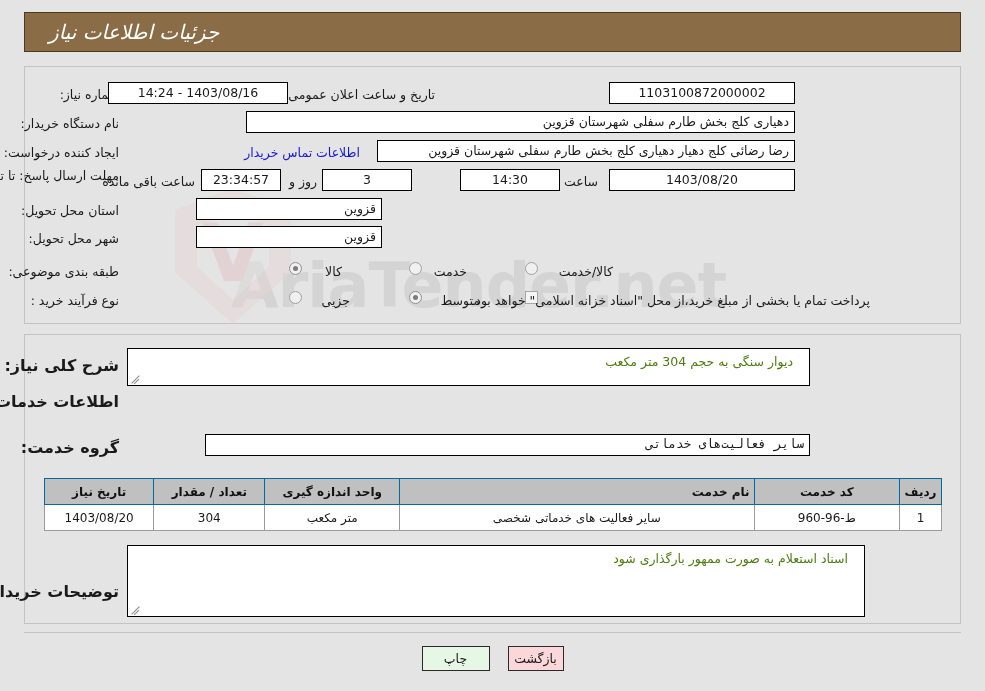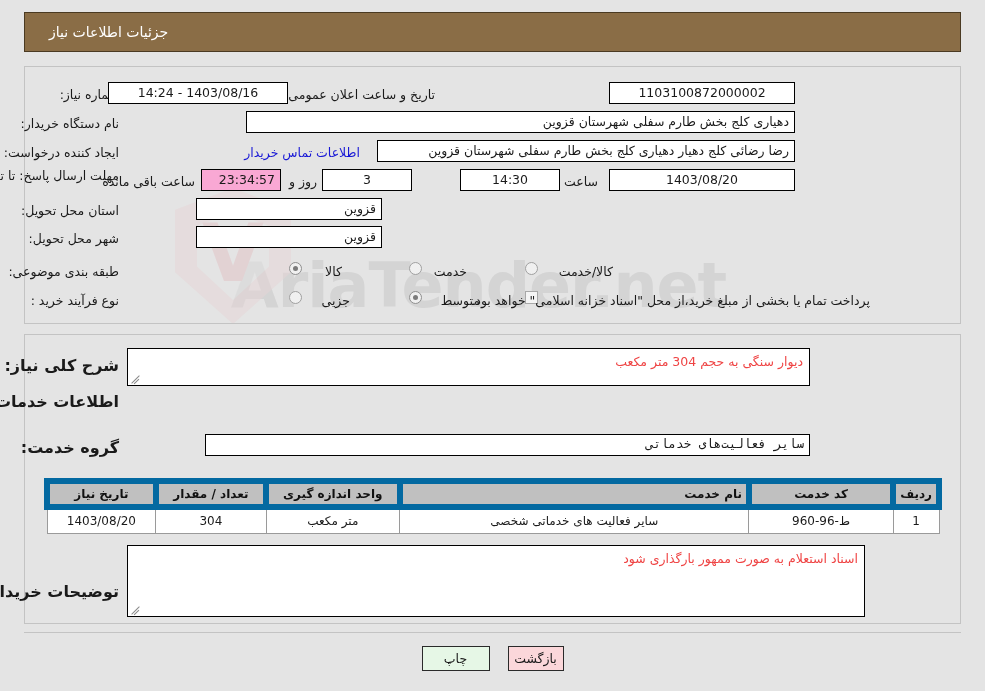--- a/index.html
+++ b/index.html
@@ -79,21 +79,22 @@
     display: flex;
     align-items: center;
     justify-content: flex-start;
     padding-right: 0;
     z-index: 3;
   }
   .header-title {
     margin-right: auto;
     padding-left: 24px;
     color: #ffffff;
-    font-size: 14px;
+    font-size: 20px;
+    font-style: italic;
   }
 
   
   .panel {
     position: absolute;
     background: transparent;
     border: 1px solid #c3c3c3;
     z-index: 2;
   }
   #panel-top    { left: 24px; top: 66px;  width: 937px; height: 258px; }
@@ -118,21 +119,21 @@
     line-height: 20px;
     height: 22px;
     padding: 0 5px;
     text-align: center;
     white-space: nowrap;
     overflow: hidden;
     z-index: 4;
     font-family: "DejaVu Sans", "Liberation Sans", sans-serif;
   }
   .fld.rtl-text { text-align: right; }
-  .fld.cream { background: #f9a8d4; text-align: right; }
+  .fld.cream { background: #ffffff; }
 
   .lbl {
     position: absolute;
     font-size: 12.5px;
     color: #1a1a1a;
     line-height: 16px;
     white-space: nowrap;
     z-index: 4;
     text-align: right;
   }
@@ -164,23 +165,23 @@
     background: #f4f4f4;
     z-index: 4;
   }
 
   
   .ta {
     position: absolute;
     background: #ffffff;
     border: 1px solid #000000;
     font-size: 12.5px;
-    color: #ef4444;
+    color: #4d7c0f;
     line-height: 19px;
-    padding: 3px 6px;
+    padding: 3px 16px;
     text-align: right;
     overflow: hidden;
     z-index: 4;
   }
   .ta .grip {
     position: absolute;
     left: 2px; bottom: 1px;
     width: 12px; height: 12px;
     z-index: 5;
   }
@@ -199,21 +200,21 @@
   .tbl {
     position: absolute;
     left: 44px; top: 478px;
     width: 898px;
     border-collapse: collapse;
     z-index: 4;
     font-size: 12px;
   }
   .tbl th {
     background: #c0c0c0;
-    border: 6px solid #0369a1;
+    border: 1px solid #0369a1;
     color: #111111;
     font-weight: bold;
     font-size: 12px;
     height: 26px;
     padding: 2px 4px;
     text-align: center;
   }
   .tbl td {
     background: #ffffff;
     border: 1px solid #9a9a9a;

